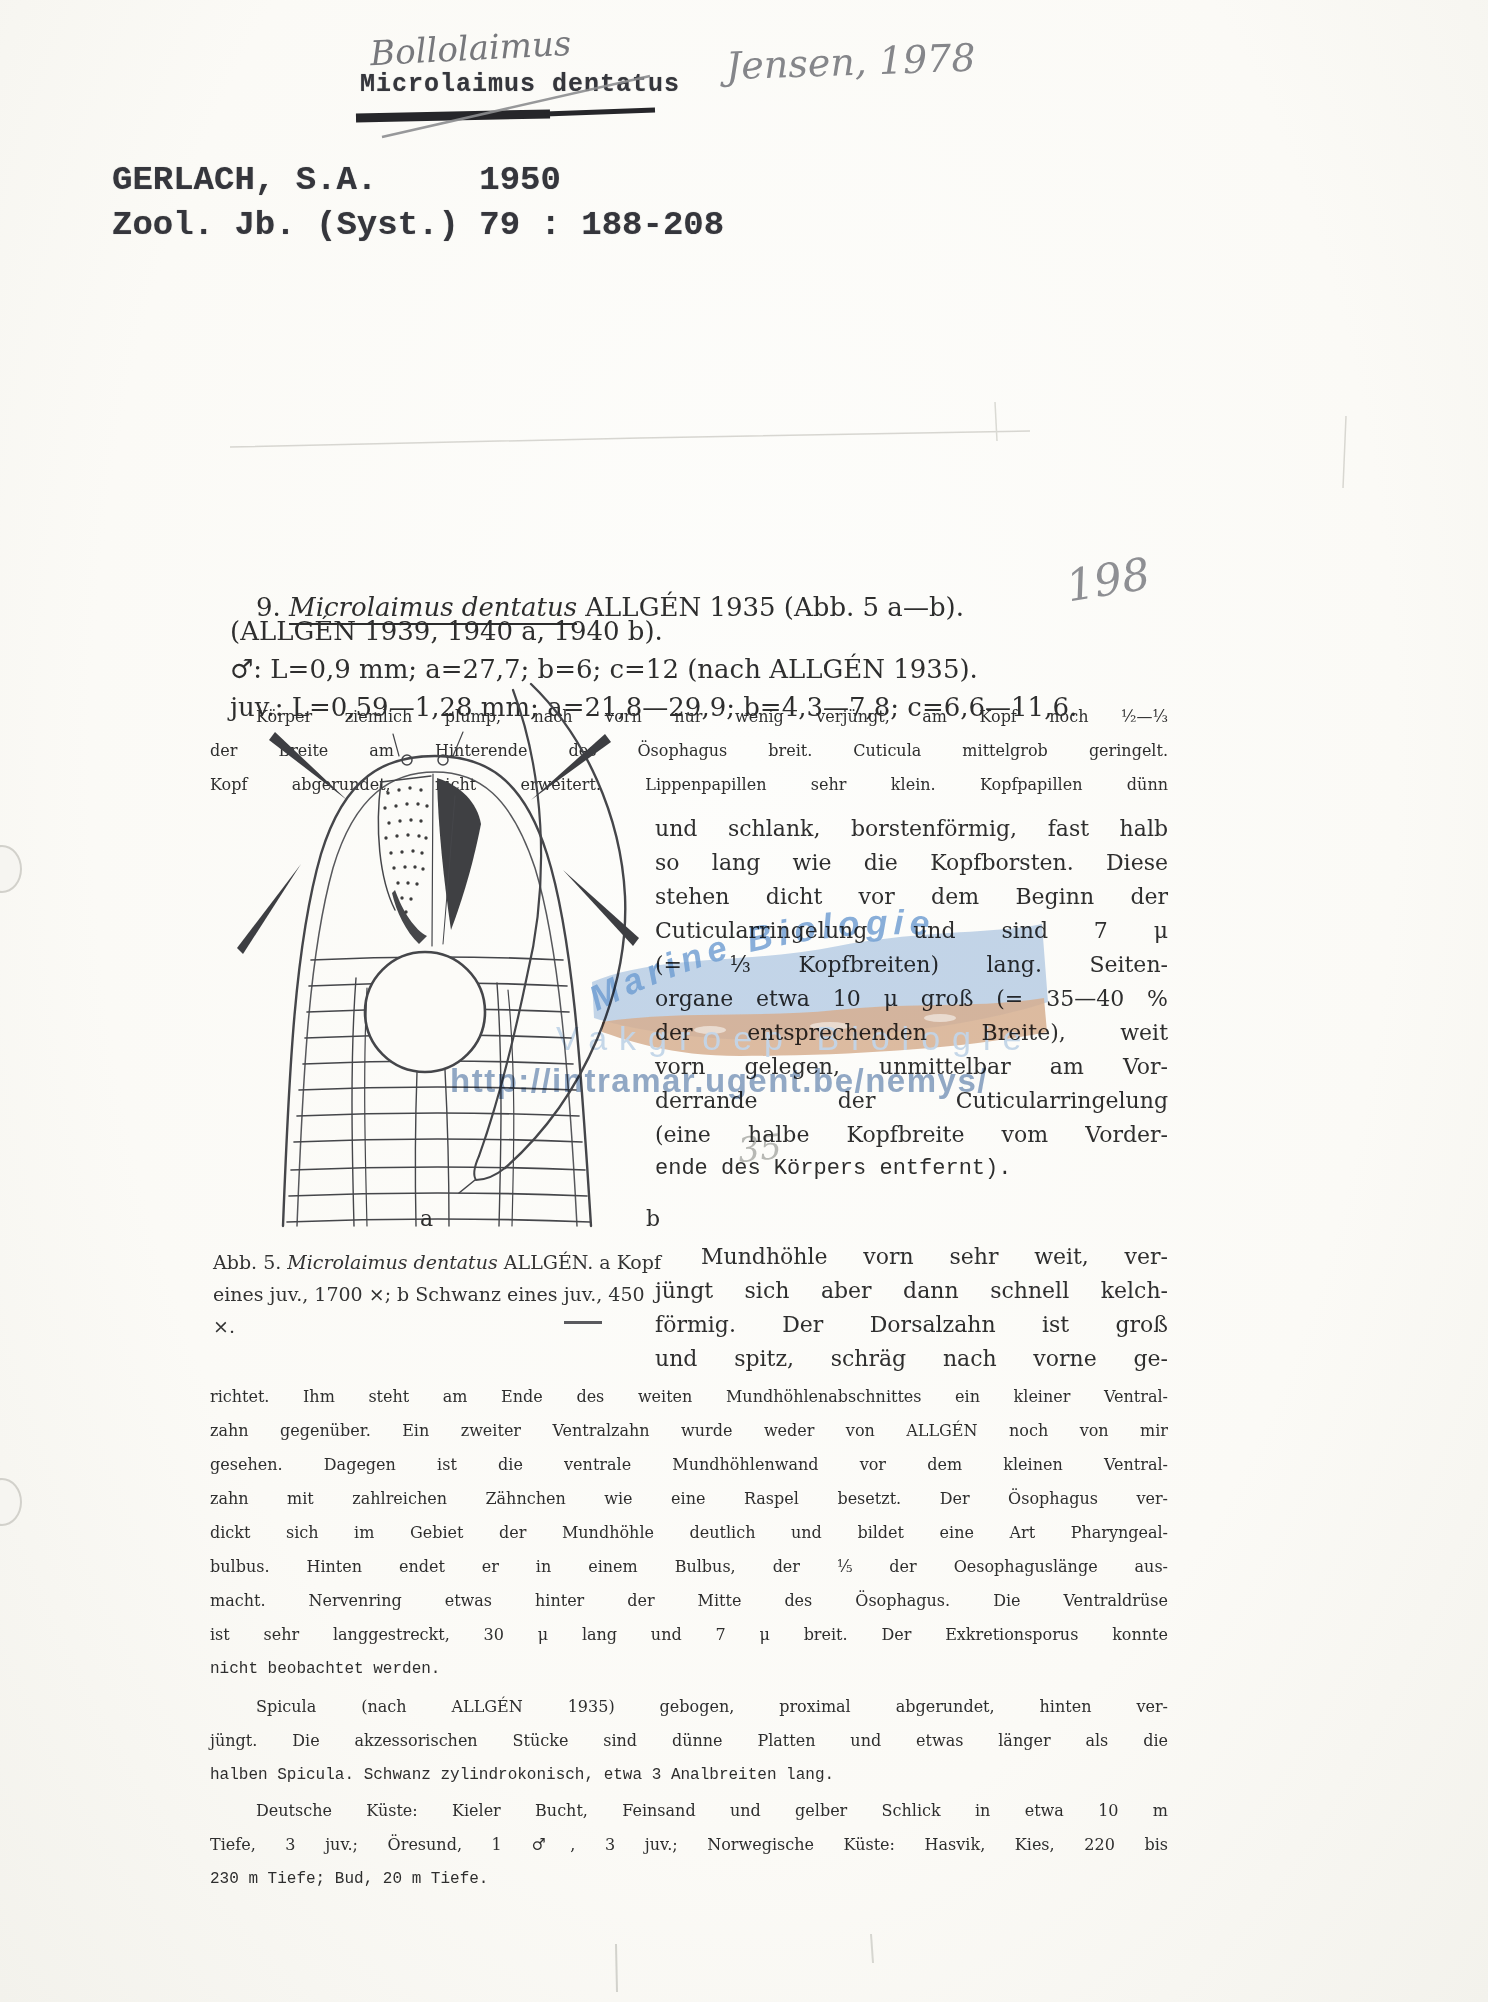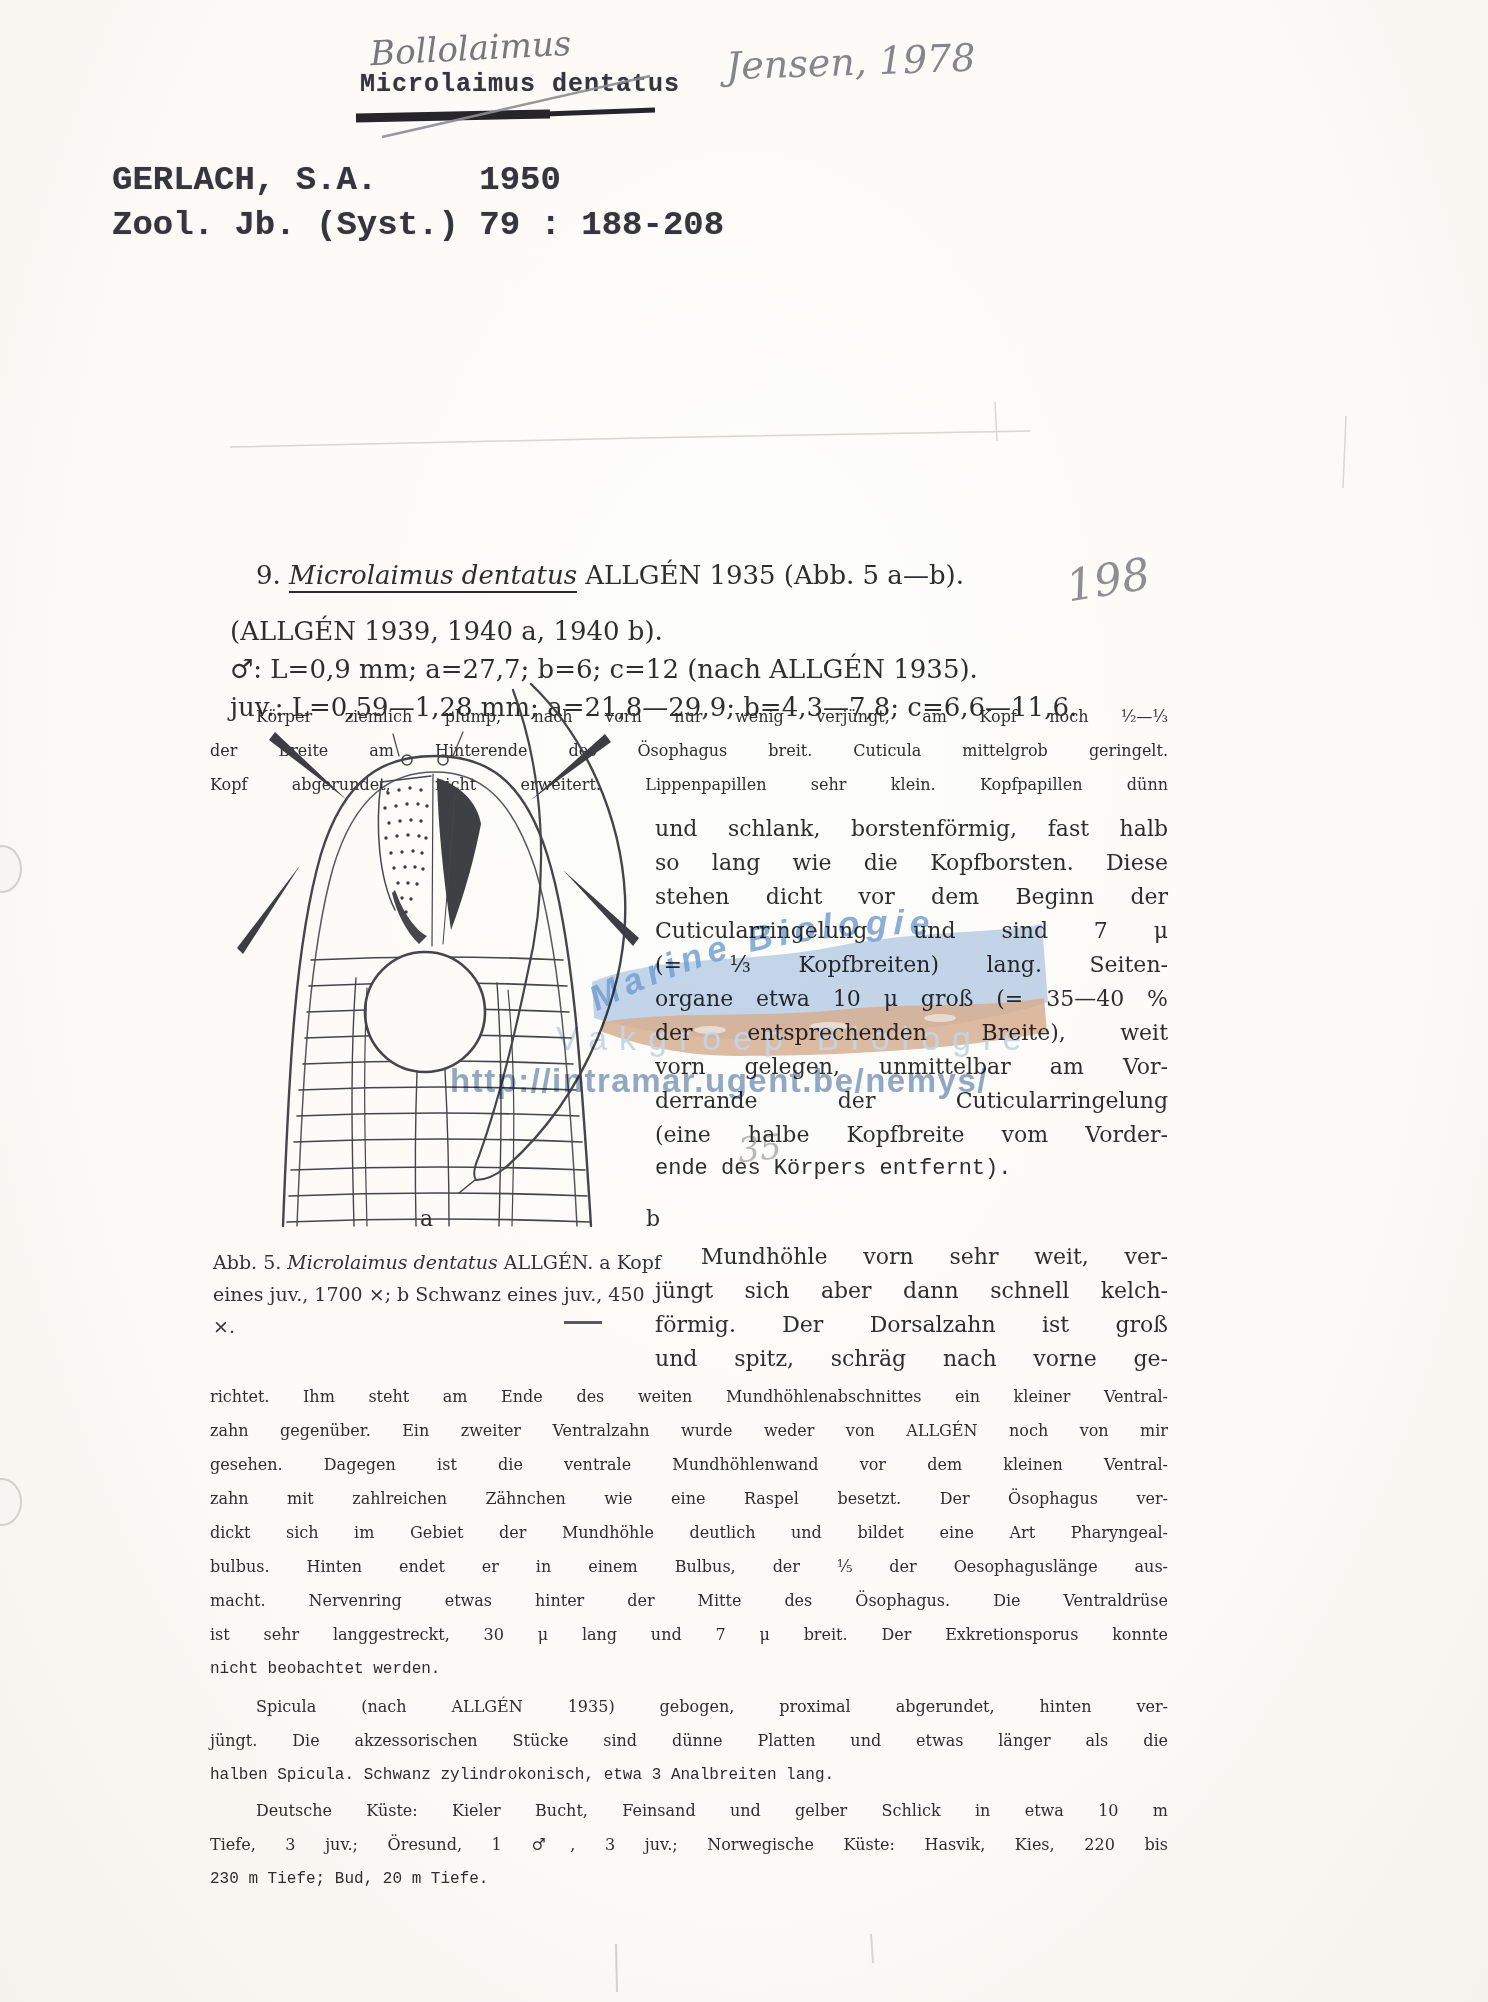--- a/index.html
+++ b/index.html
@@ -13,21 +13,21 @@
   .hw-pagenum{left:1066px;top:554px;font-size:44px;transform:rotate(-9deg);color:#8e8f93;}
   .hw-35{left:738px;top:1128px;font-size:34px;transform:rotate(-6deg);color:#b7b8b4;}
   
   .typewriter{position:absolute;font-family:"Liberation Mono",monospace;font-weight:700;
               color:#35363c;white-space:pre;text-shadow:0 0 1px rgba(40,40,45,.45);}
   .sp-title{left:360px;top:70px;font-size:25px;letter-spacing:1px;}
   .ref-block{left:112px;top:158px;font-size:34px;line-height:45px;}
   .ref-block .pline{white-space:pre;}
   
   .print{position:absolute;color:#2e2e2e;font-family:"DejaVu Serif",serif;}
-  .intro-heading{left:256px;top:560px;font-size:26px;white-space:pre;text-align:right;}
+  .intro-heading{left:256px;top:592px;font-size:26px;white-space:pre;text-align:right;}
   .intro-heading .sp-ital{font-style:italic;border-bottom:2px solid #2c2c2c;padding-bottom:1px;}
   .intro-rest{left:230px;top:612px;font-size:26px;line-height:38px;}
   .pblock{width:958px;font-size:16px;line-height:34px;}
   .para1{left:210px;top:700px;}
   .para2{left:210px;top:1380px;}
   .para3{left:210px;top:1690px;}
   .para4{left:210px;top:1794px;}
   .rightcol{width:513px;font-size:22px;line-height:34px;}
   .rightcol1{left:655px;top:812px;}
   .rightcol2{left:655px;top:1240px;}

